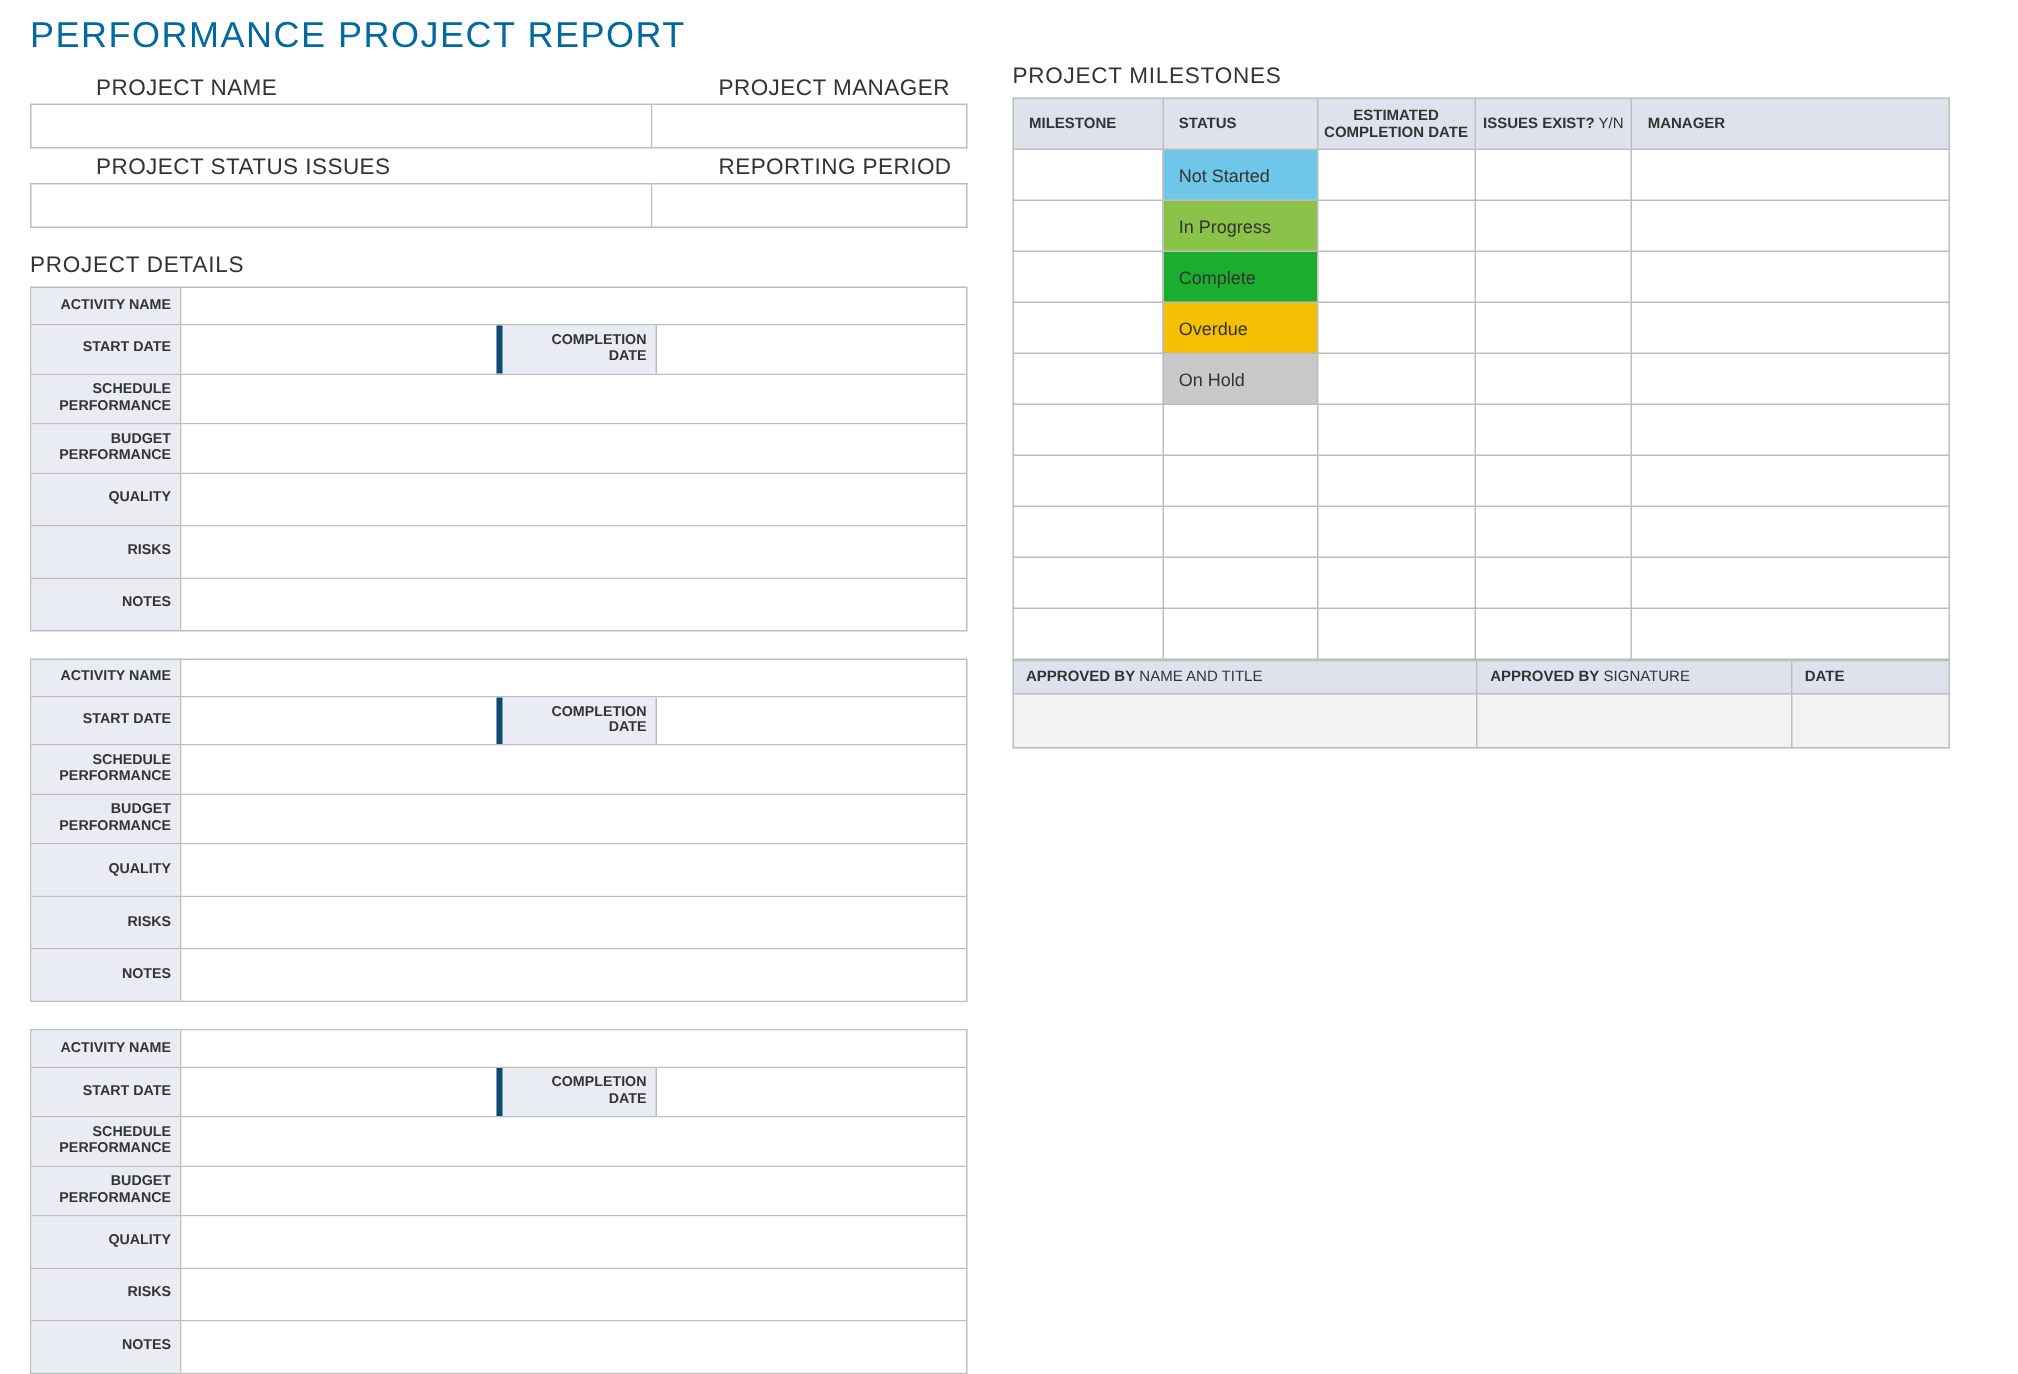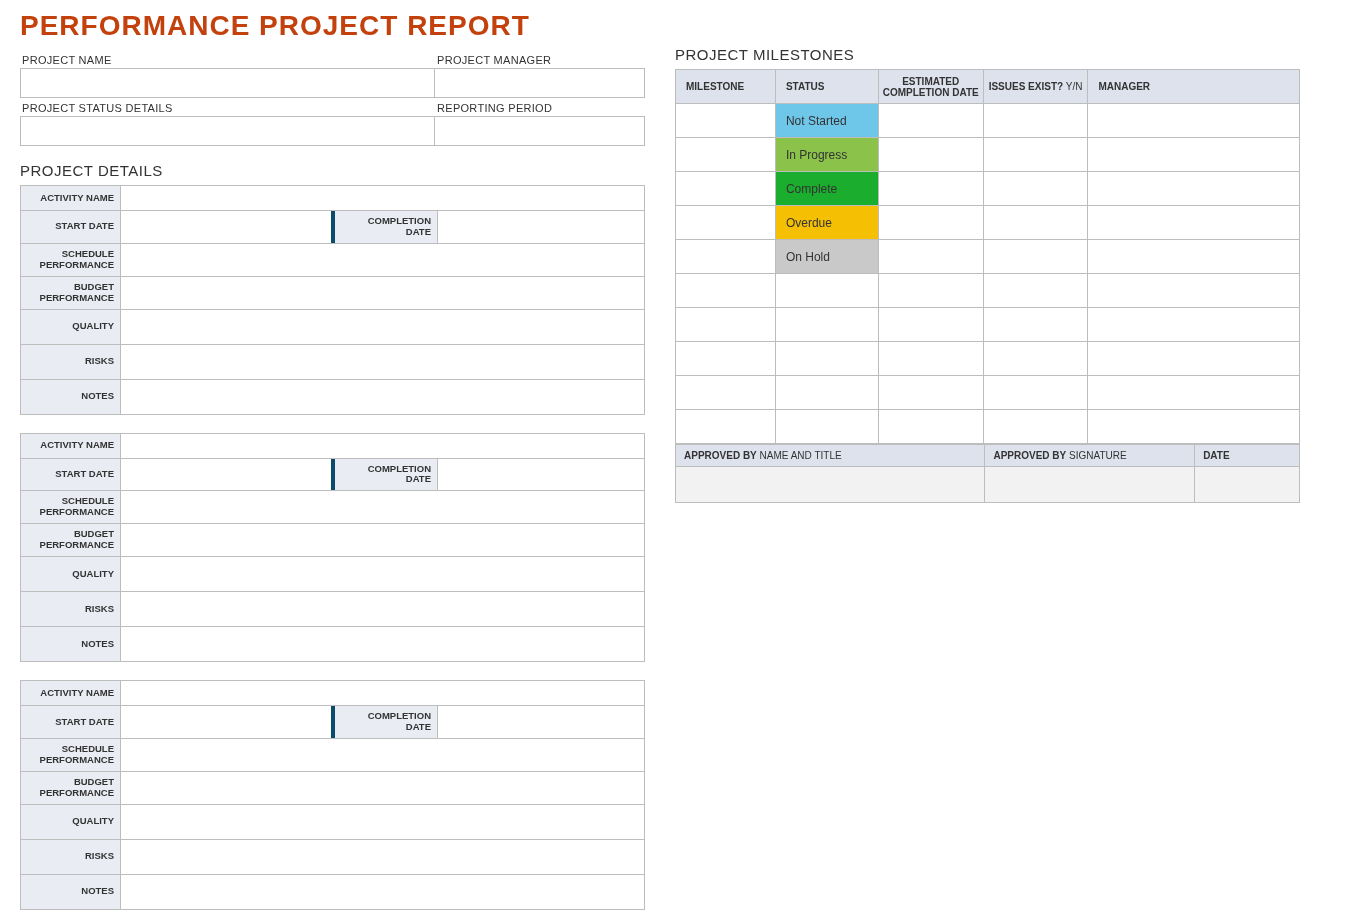--- a/index.html
+++ b/index.html
@@ -8,42 +8,43 @@
     width: 1345px;
     height: 916px;
     background: #fff;
     font-family: "Century Gothic", "Avant Garde", "Segoe UI", Arial, sans-serif;
     color: #333;
     padding: 10px 20px 20px 20px;
     position: relative;
   }
   h1.title {
     margin: 0 0 8px 0;
-    font-size: 28px;
-    font-weight: 700;
+    font-size: 24px;
+    font-weight: 400;
     letter-spacing: 1px;
-    color: #c2410c;
+    color: #0369a1;
   }
   .columns {
     display: flex;
     gap: 30px;
     align-items: flex-start;
   }
   .left-col  { flex: 0 0 625px; }
   .right-col { flex: 0 0 625px; margin-top: -10px;}
   .header-grid {
     display: grid;
     grid-template-columns: 415px 210px;
     gap: 0;
     margin-bottom: 16px;
   }
   .hg-label {
-    font-size: 11px;
+    font-size: 15px;
     letter-spacing: .3px;
     padding: 4px 2px 2px 2px;
+    margin-left: 42px;
   }
   .hg-cell {
     border: 1px solid #bdbdbd;
     height: 30px;
     background: #fff;
   }
   .hg-cell + .hg-cell,
   .hg-row .hg-cell:not(:first-child){ border-left: none; }
   .section-title {
     font-size: 15px;
@@ -143,21 +144,21 @@
 
 <div class="columns">
 
   <div class="left-col">
 
     <div class="header-grid">
       <div class="hg-label">PROJECT NAME</div>
       <div class="hg-label">PROJECT MANAGER</div>
       <div class="hg-cell"></div>
       <div class="hg-cell"></div>
-      <div class="hg-label">PROJECT STATUS DETAILS</div>
+      <div class="hg-label">PROJECT STATUS ISSUES</div>
       <div class="hg-label">REPORTING PERIOD</div>
       <div class="hg-cell"></div>
       <div class="hg-cell"></div>
     </div>
 
     <div class="section-title">PROJECT DETAILS</div>
 
     <div id="activities">
         <div class="activity">
           <div class="a-row">

